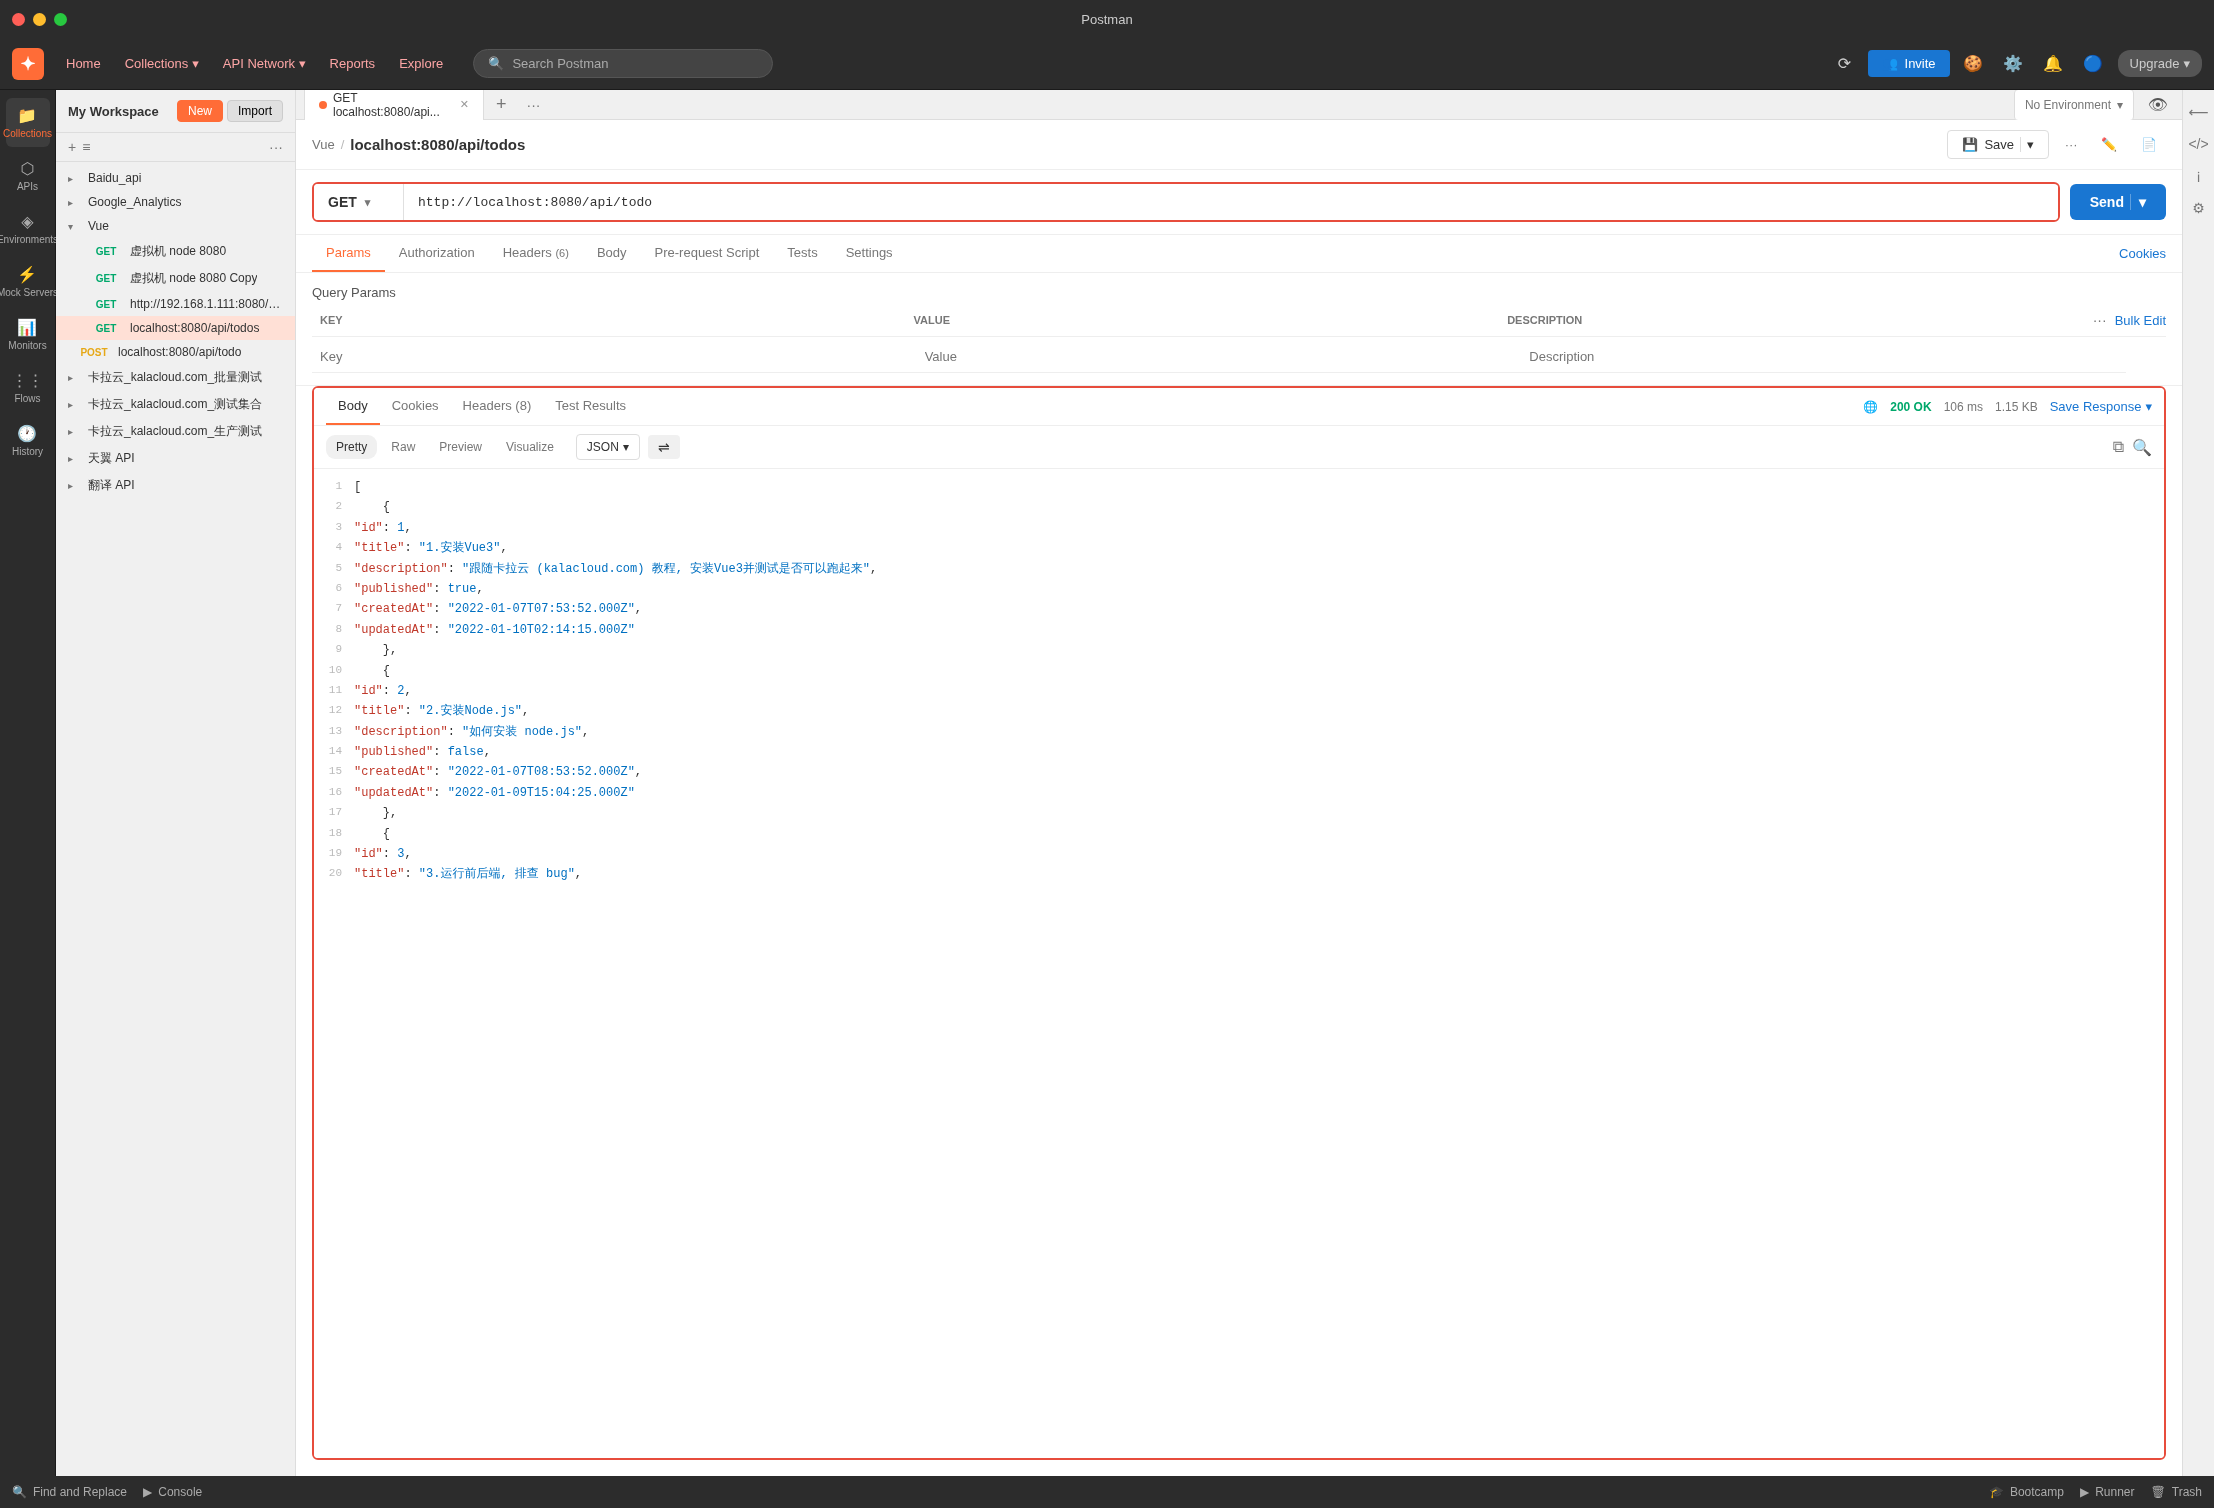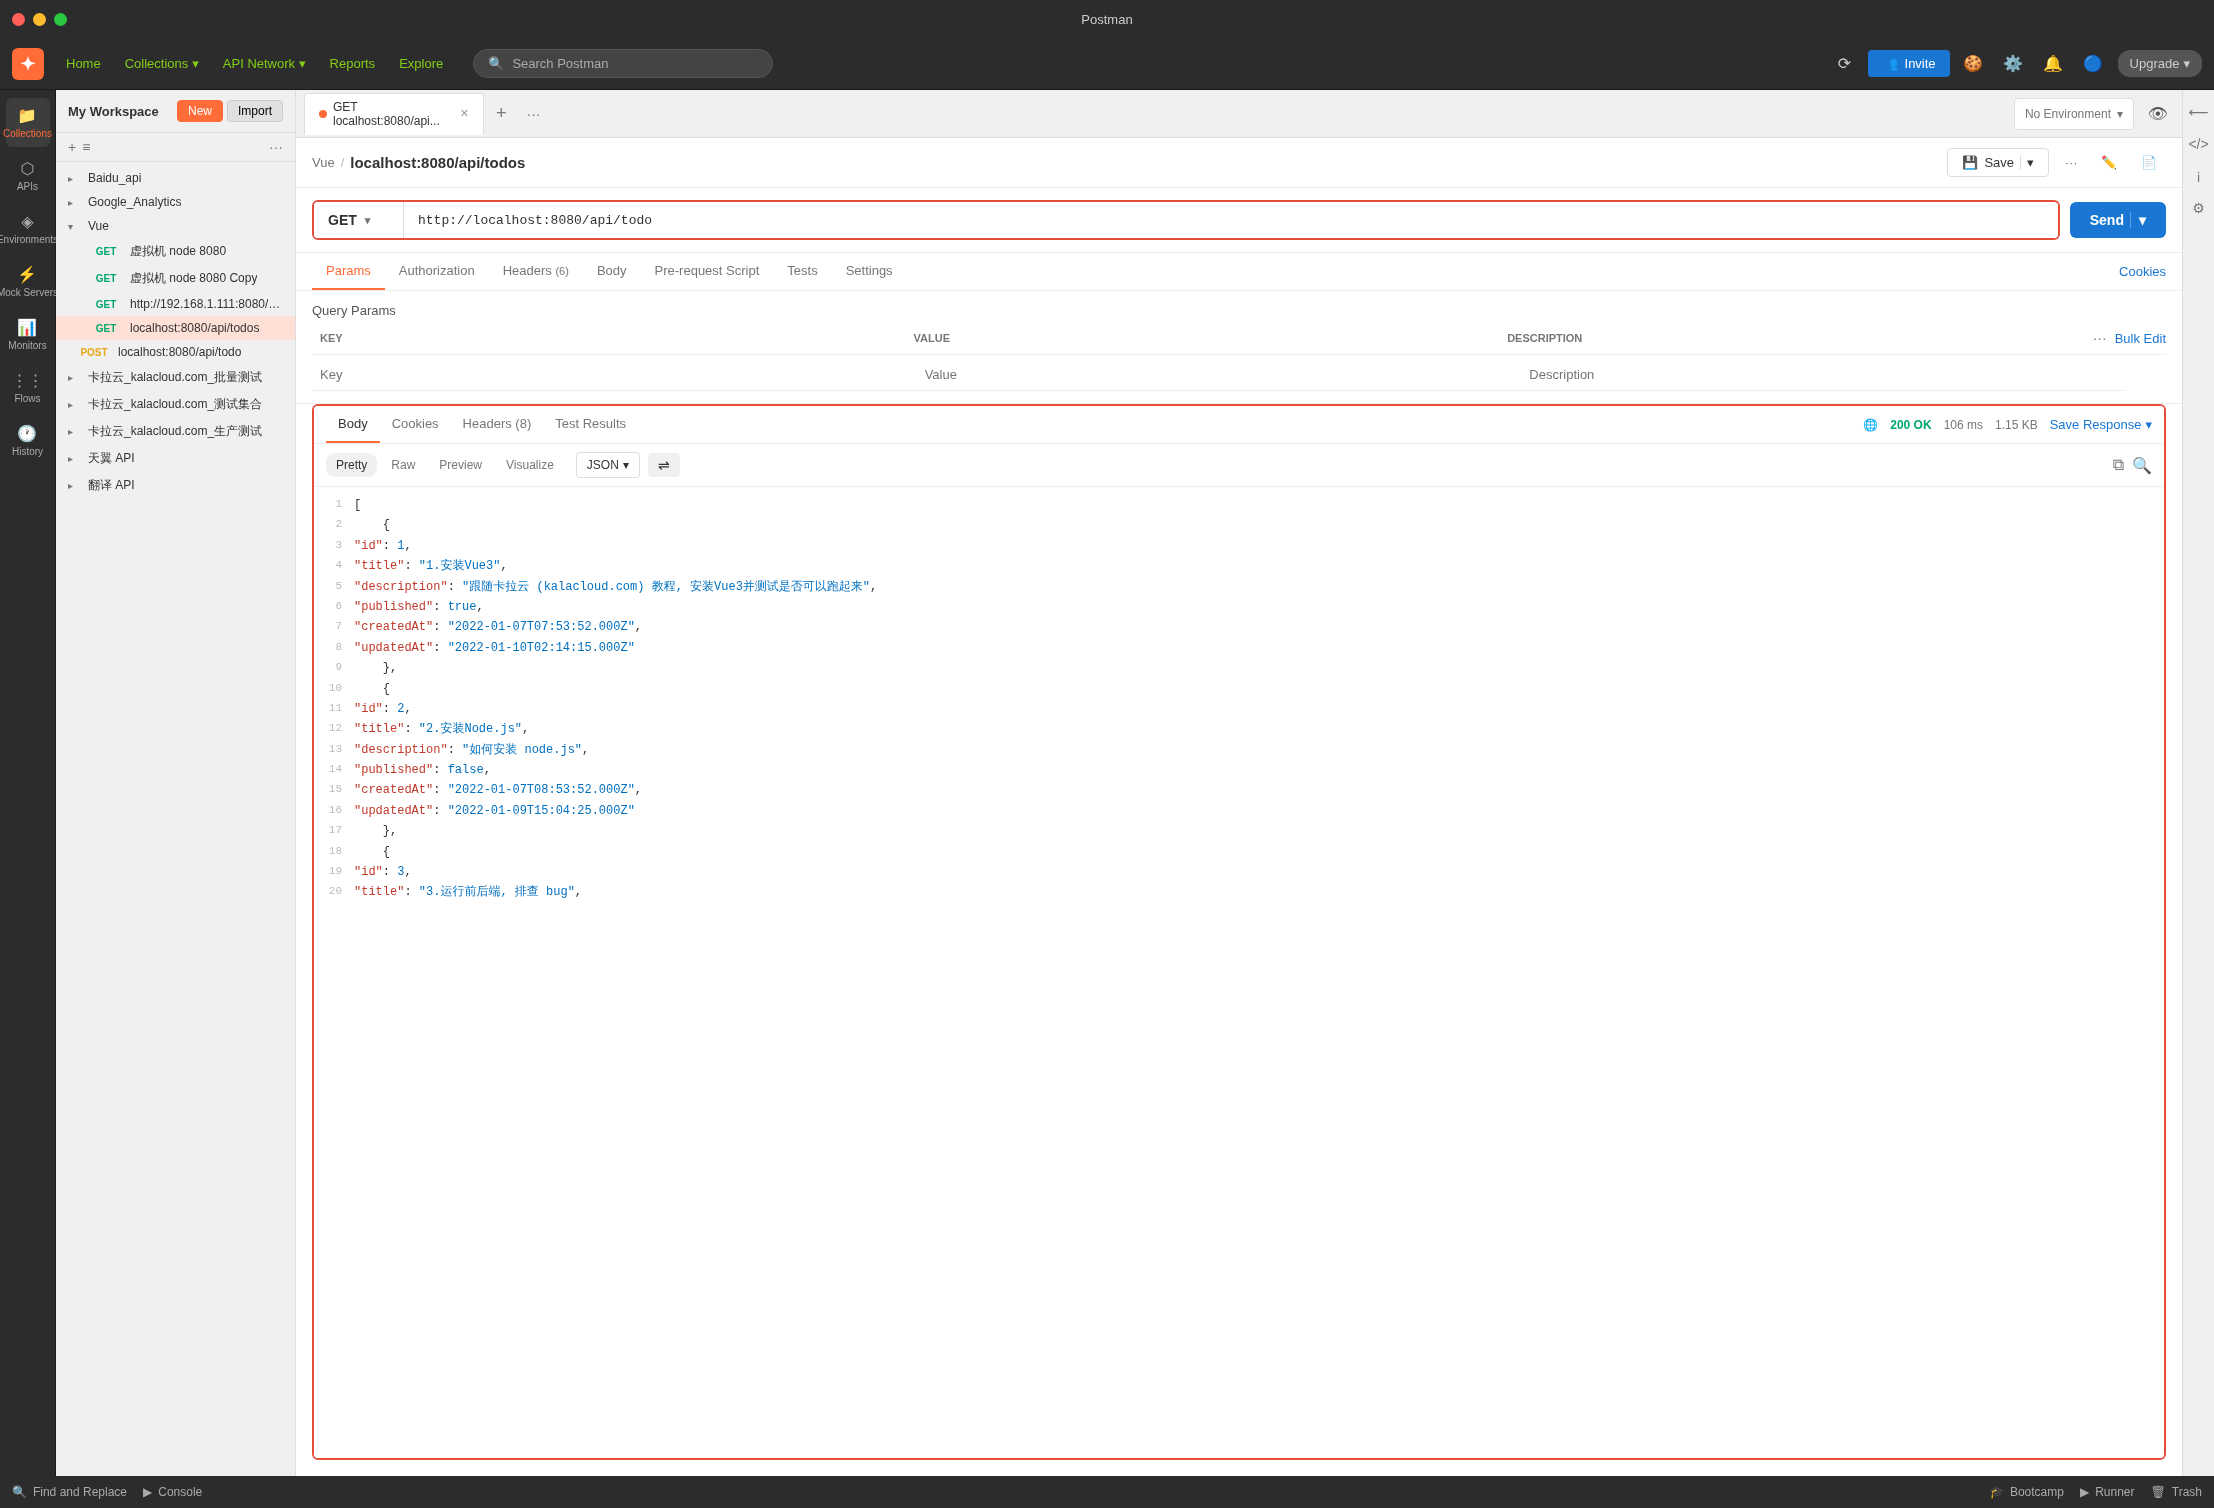--- a/index.html
+++ b/index.html
@@ -9,21 +9,21 @@
     .title-bar { height: 38px; background: #2c2c2c; display: flex; align-items: center; justify-content: center; position: relative; }
     .title-bar .window-controls { position: absolute; left: 12px; display: flex; gap: 8px; }
     .btn-close { width: 13px; height: 13px; border-radius: 50%; background: #ff5f57; border: none; cursor: pointer; }
     .btn-min { width: 13px; height: 13px; border-radius: 50%; background: #ffbd2e; border: none; cursor: pointer; }
     .btn-max { width: 13px; height: 13px; border-radius: 50%; background: #28c840; border: none; cursor: pointer; }
     .title-bar-title { color: #ccc; font-size: 13px; }
 
     
     .menu-bar { height: 52px; background: #2c2c2c; display: flex; align-items: center; padding: 0 12px; gap: 4px; border-bottom: 1px solid #1a1a1a; }
     .menu-logo { width: 32px; height: 32px; background: #ff6c37; border-radius: 6px; display: flex; align-items: center; justify-content: center; color: white; font-size: 18px; font-weight: bold; margin-right: 8px; flex-shrink: 0; }
-    .menu-item { color: #84cc16; padding: 6px 10px; border-radius: 4px; cursor: pointer; font-size: 13px; display: flex; align-items: center; gap: 4px; white-space: nowrap; }
+    .menu-item { color: #fca5a5; padding: 6px 10px; border-radius: 4px; cursor: pointer; font-size: 13px; display: flex; align-items: center; gap: 4px; white-space: nowrap; }
     .menu-search { flex: 1; max-width: 300px; margin: 0 16px; }
     .search-box { background: #444; border: 1px solid #555; border-radius: 20px; padding: 6px 14px; display: flex; align-items: center; gap: 8px; color: #aaa; font-size: 13px; cursor: pointer; width: 100%; }
     .search-icon-char { font-size: 13px; }
     .menu-right { margin-left: auto; display: flex; align-items: center; gap: 8px; }
     .invite-btn { background: #1976d2; color: white; border: none; border-radius: 4px; padding: 6px 14px; font-size: 13px; cursor: pointer; display: flex; align-items: center; gap: 6px; }
     .icon-btn { width: 32px; height: 32px; background: transparent; border: none; border-radius: 4px; color: #ccc; cursor: pointer; display: flex; align-items: center; justify-content: center; font-size: 16px; }
     .upgrade-btn { background: #555; color: #ccc; border: none; border-radius: 12px; padding: 6px 12px; font-size: 13px; cursor: pointer; display: flex; align-items: center; gap: 4px; }
 
     
     .app-body { display: flex; height: calc(100vh - 38px - 52px - 32px); }
@@ -49,21 +49,21 @@
     .tree-area { flex: 1; overflow-y: auto; padding: 4px 0; }
     .tree-item { display: flex; align-items: center; padding: 5px 12px; cursor: pointer; font-size: 13px; gap: 6px; }
     .tree-item .chevron { font-size: 10px; color: #777; width: 14px; }
     .tree-item .method-badge { font-size: 10px; font-weight: 700; padding: 1px 4px; border-radius: 2px; width: 36px; text-align: center; flex-shrink: 0; }
     .get-badge { color: #00a86b; }
     .post-badge { color: #e6a817; }
     .tree-item.selected { background: #ffe0d6; }
     .tree-item .item-name { font-size: 12px; overflow: hidden; text-overflow: ellipsis; white-space: nowrap; }
 
     
-    .tab-bar { height: 48px; background: #f0f0f0; border-bottom: 1px solid #ddd; display: flex; align-items: center; padding: 0 8px; gap: 4px; }
+    .tab-bar { height: 30px; background: #f0f0f0; border-bottom: 1px solid #ddd; display: flex; align-items: center; padding: 0 8px; gap: 4px; }
     .tab { display: flex; align-items: center; gap: 6px; padding: 6px 14px; border-radius: 4px 4px 0 0; font-size: 12px; cursor: pointer; background: white; border: 1px solid #ddd; border-bottom: 1px solid white; color: #333; max-width: 180px; }
     .tab .tab-dot { width: 8px; height: 8px; border-radius: 50%; background: #ff6c37; flex-shrink: 0; }
     .tab .tab-close { font-size: 11px; color: #999; margin-left: 2px; }
     .tab-add { font-size: 18px; color: #777; padding: 4px 8px; cursor: pointer; }
     .tab-more { font-size: 14px; color: #777; padding: 4px 8px; cursor: pointer; }
     .tab-bar-right { margin-left: auto; display: flex; gap: 8px; }
     .env-selector { background: white; border: 1px solid #ddd; border-radius: 4px; padding: 4px 10px; font-size: 12px; color: #777; display: flex; align-items: center; gap: 6px; cursor: pointer; }
 
     
     .main-content { flex: 1; background: white; display: flex; flex-direction: column; overflow: hidden; }

